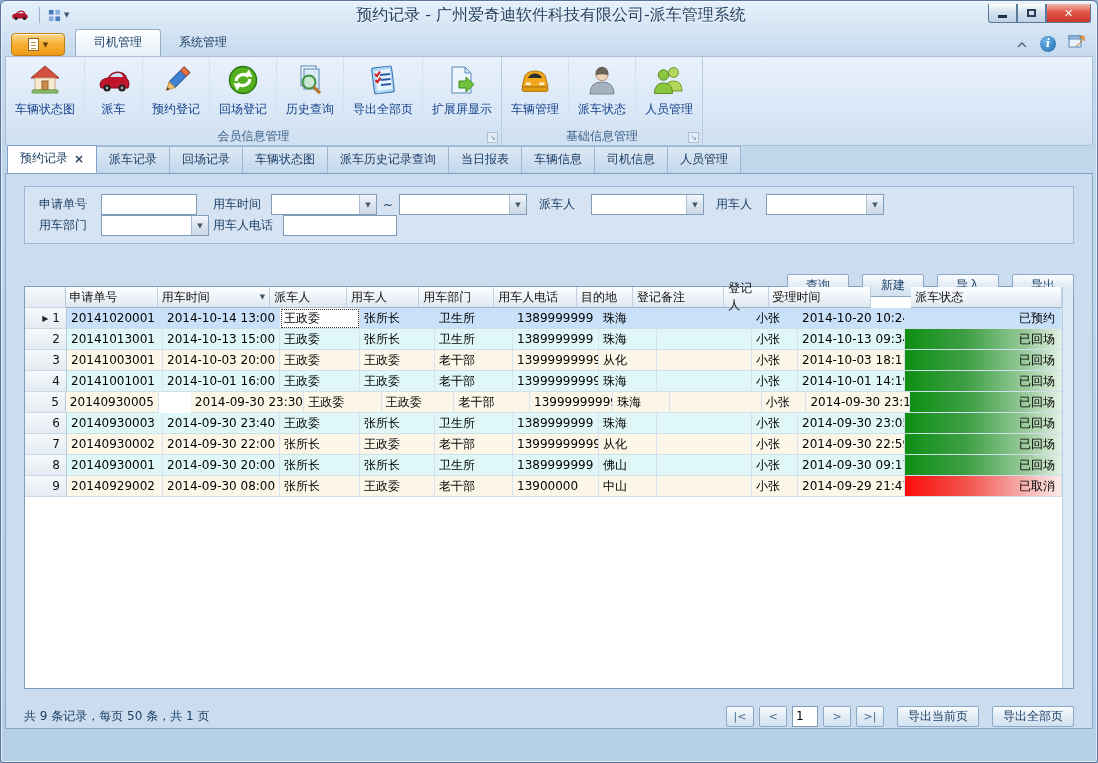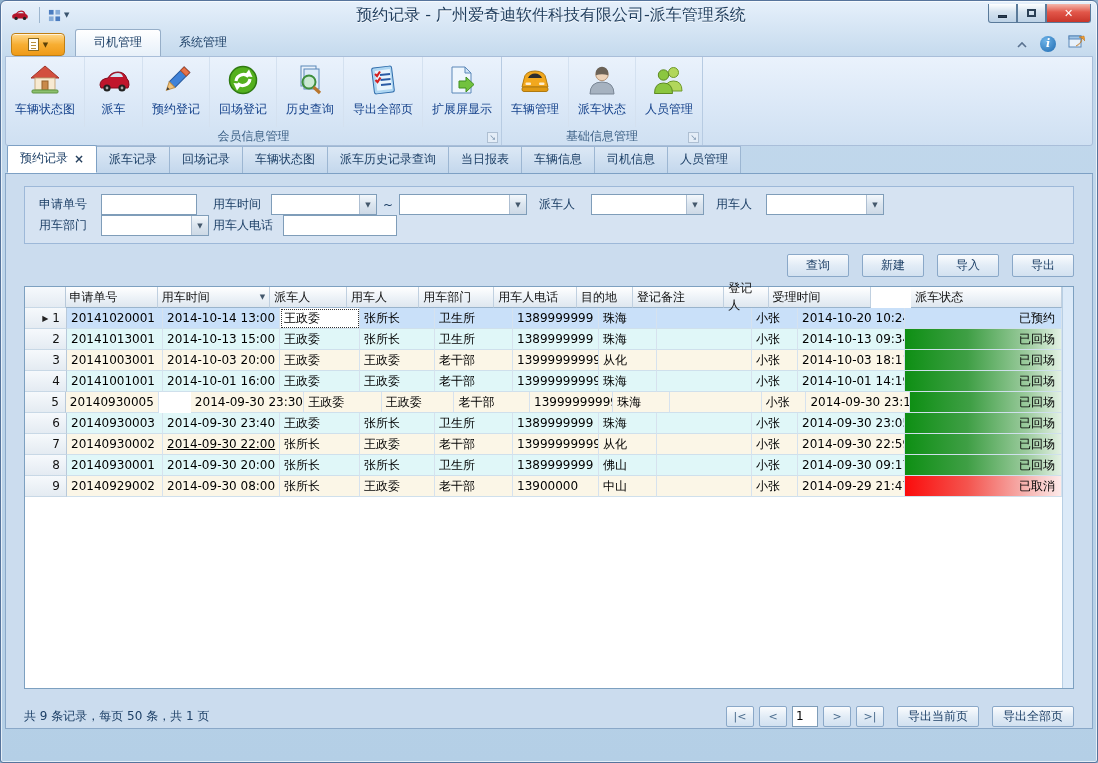--- a/index.html
+++ b/index.html
@@ -57,21 +57,21 @@
   .content{ position:absolute; left:4px; right:4px; top:173px; bottom:33px; background:#cbdcee; border:1px solid #8aa8c8; border-top:none; padding:12px 18px 0;}
   .search-panel{ height:58px; background:#d6e3f2; border:1px solid #9db8d8; padding:7px 14px; display:flex; flex-direction:column; justify-content:space-between;}
   .frow{ display:flex; align-items:center; height:21px;}
   .flabel{ font-size:12px; color:#1c3f66; white-space:nowrap;}
   .tinput{ height:21px; border:1px solid #7f9db9; background:#fff; font-size:12px; padding:0 3px; font-family:inherit;}
   .combo{ display:inline-flex; height:21px; border:1px solid #7f9db9; background:#fff;}
   .combo .cval{ flex:1;}
   .combo .cbtn{ width:17px; background:linear-gradient(#f4f8fc,#dbe5ef 50%,#cdd9e6); border-left:1px solid #aebfd2; display:flex; align-items:center; justify-content:center; font-size:7px; color:#44586c;}
   .tilde{ font-size:12px; color:#1c3f66; margin:0 6px;}
   .actions-row{ height:24px; margin-top:10px; display:flex; justify-content:flex-end; gap:13px;}
-  .btn{ width:62px; height:23px; background:linear-gradient(#fafcfe,#e2ecf6 50%,#d2e1f0); border:1px solid #8aa8c8; border-radius:2px; font-size:12px; color:#1c3f66; display:flex; align-items:center; justify-content:center;}
+  .btn{ width:62px; height:23px; background:linear-gradient(#fafcfe,#e2ecf6 50%,#d2e1f0); border:1px solid #8aa8c8; border-radius:2px; font-size:12px; color:#1c3f66; display:flex; align-items:center; justify-content:center;margin-top:20px;}
   
   .grid{ margin-top:8px; height:403px; border:1px solid #7da0c0; background:#fff; display:flex;}
   .grid-main{ width:1037px; display:flex; flex-direction:column;}
   .gh-row,.g-row{ display:flex; height:21px; flex-shrink:0;}
   .gh-cell{ background:linear-gradient(#ffffff,#eef3f8 50%,#dfe7ef); border-right:1px solid #c0d0e0; border-bottom:1px solid #9ab4cc; font-size:12px; color:#111; display:flex; align-items:center; padding:0 4px; position:relative;}
   .gh-cell .sort{ position:absolute; right:4px; font-size:7px; color:#44586c;}
   .ind-cell{ background:linear-gradient(#f6f9fc,#e4ebf2); border-right:1px solid #b8c9da; border-bottom:1px solid #c8d8e6; font-size:12px; color:#111; display:flex; align-items:center; justify-content:flex-end; padding:0 6px 0 2px; gap:4px;}
   .ind-cell .arr{ font-size:8px; color:#222;}
   .g-cell{ border-right:1px solid #d6e2ee; border-bottom:1px solid #cfe0ec; font-size:12px; color:#000; display:flex; align-items:center; padding:0 4px; white-space:nowrap; overflow:hidden;}
   .g-row.stripe-cyan .g-cell{ background:#e0f7f8;}
@@ -502,21 +502,21 @@
             <div class="g-cell" style="width: 95px;"></div>
             <div class="g-cell" style="width: 46px;">小张</div>
             <div class="g-cell" style="width: 107px;">2014-09-30 23:05</div>
             <div class="g-cell status returned" style="width: 157px;">已回场</div>
           </div>
           <div class="g-row stripe-cream">
             <div class="ind-cell" style="width: 42px;">
               <span>7</span>
             </div>
             <div class="g-cell" style="width: 96px;">20140930002</div>
-            <div class="g-cell" style="width: 117px; text-decoration: underline;">2014-09-30 22:00</div>
+            <div class="g-cell" style="width: 117px;">2014-09-30 22:00</div>
             <div class="g-cell" style="width: 80px;">张所长</div>
             <div class="g-cell" style="width: 75px;">王政委</div>
             <div class="g-cell" style="width: 78px;">老干部</div>
             <div class="g-cell" style="width: 86px;">13999999999</div>
             <div class="g-cell" style="width: 58px;">从化</div>
             <div class="g-cell" style="width: 95px;"></div>
             <div class="g-cell" style="width: 46px;">小张</div>
             <div class="g-cell" style="width: 107px;">2014-09-30 22:59</div>
             <div class="g-cell status returned" style="width: 157px;">已回场</div>
           </div>

